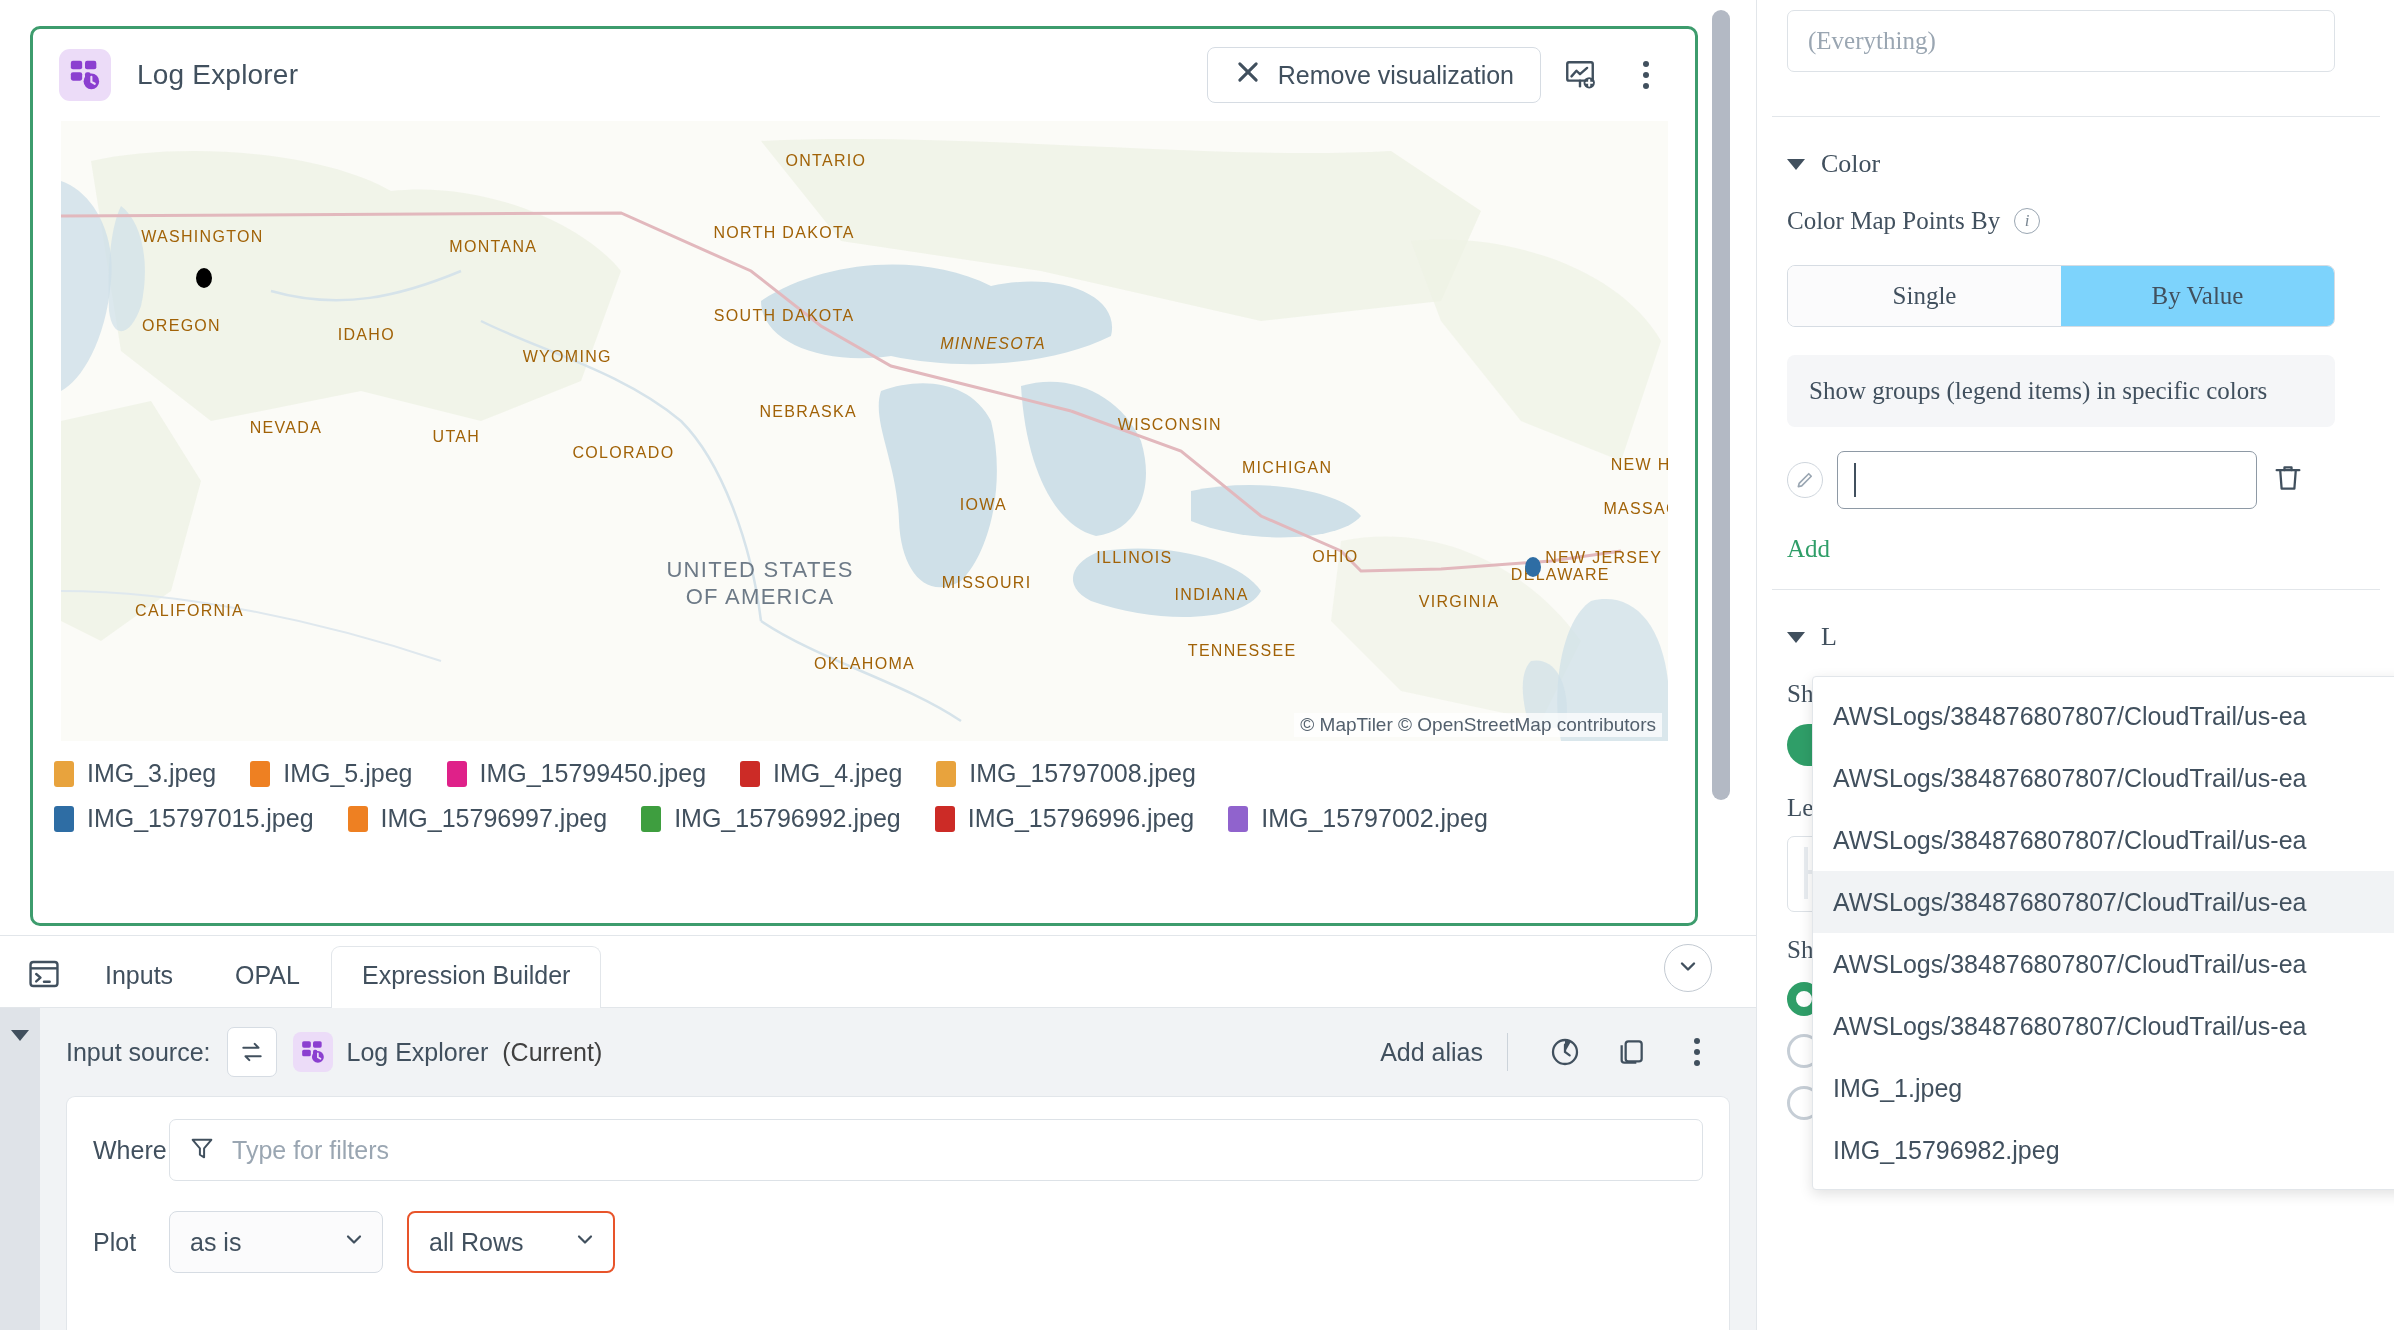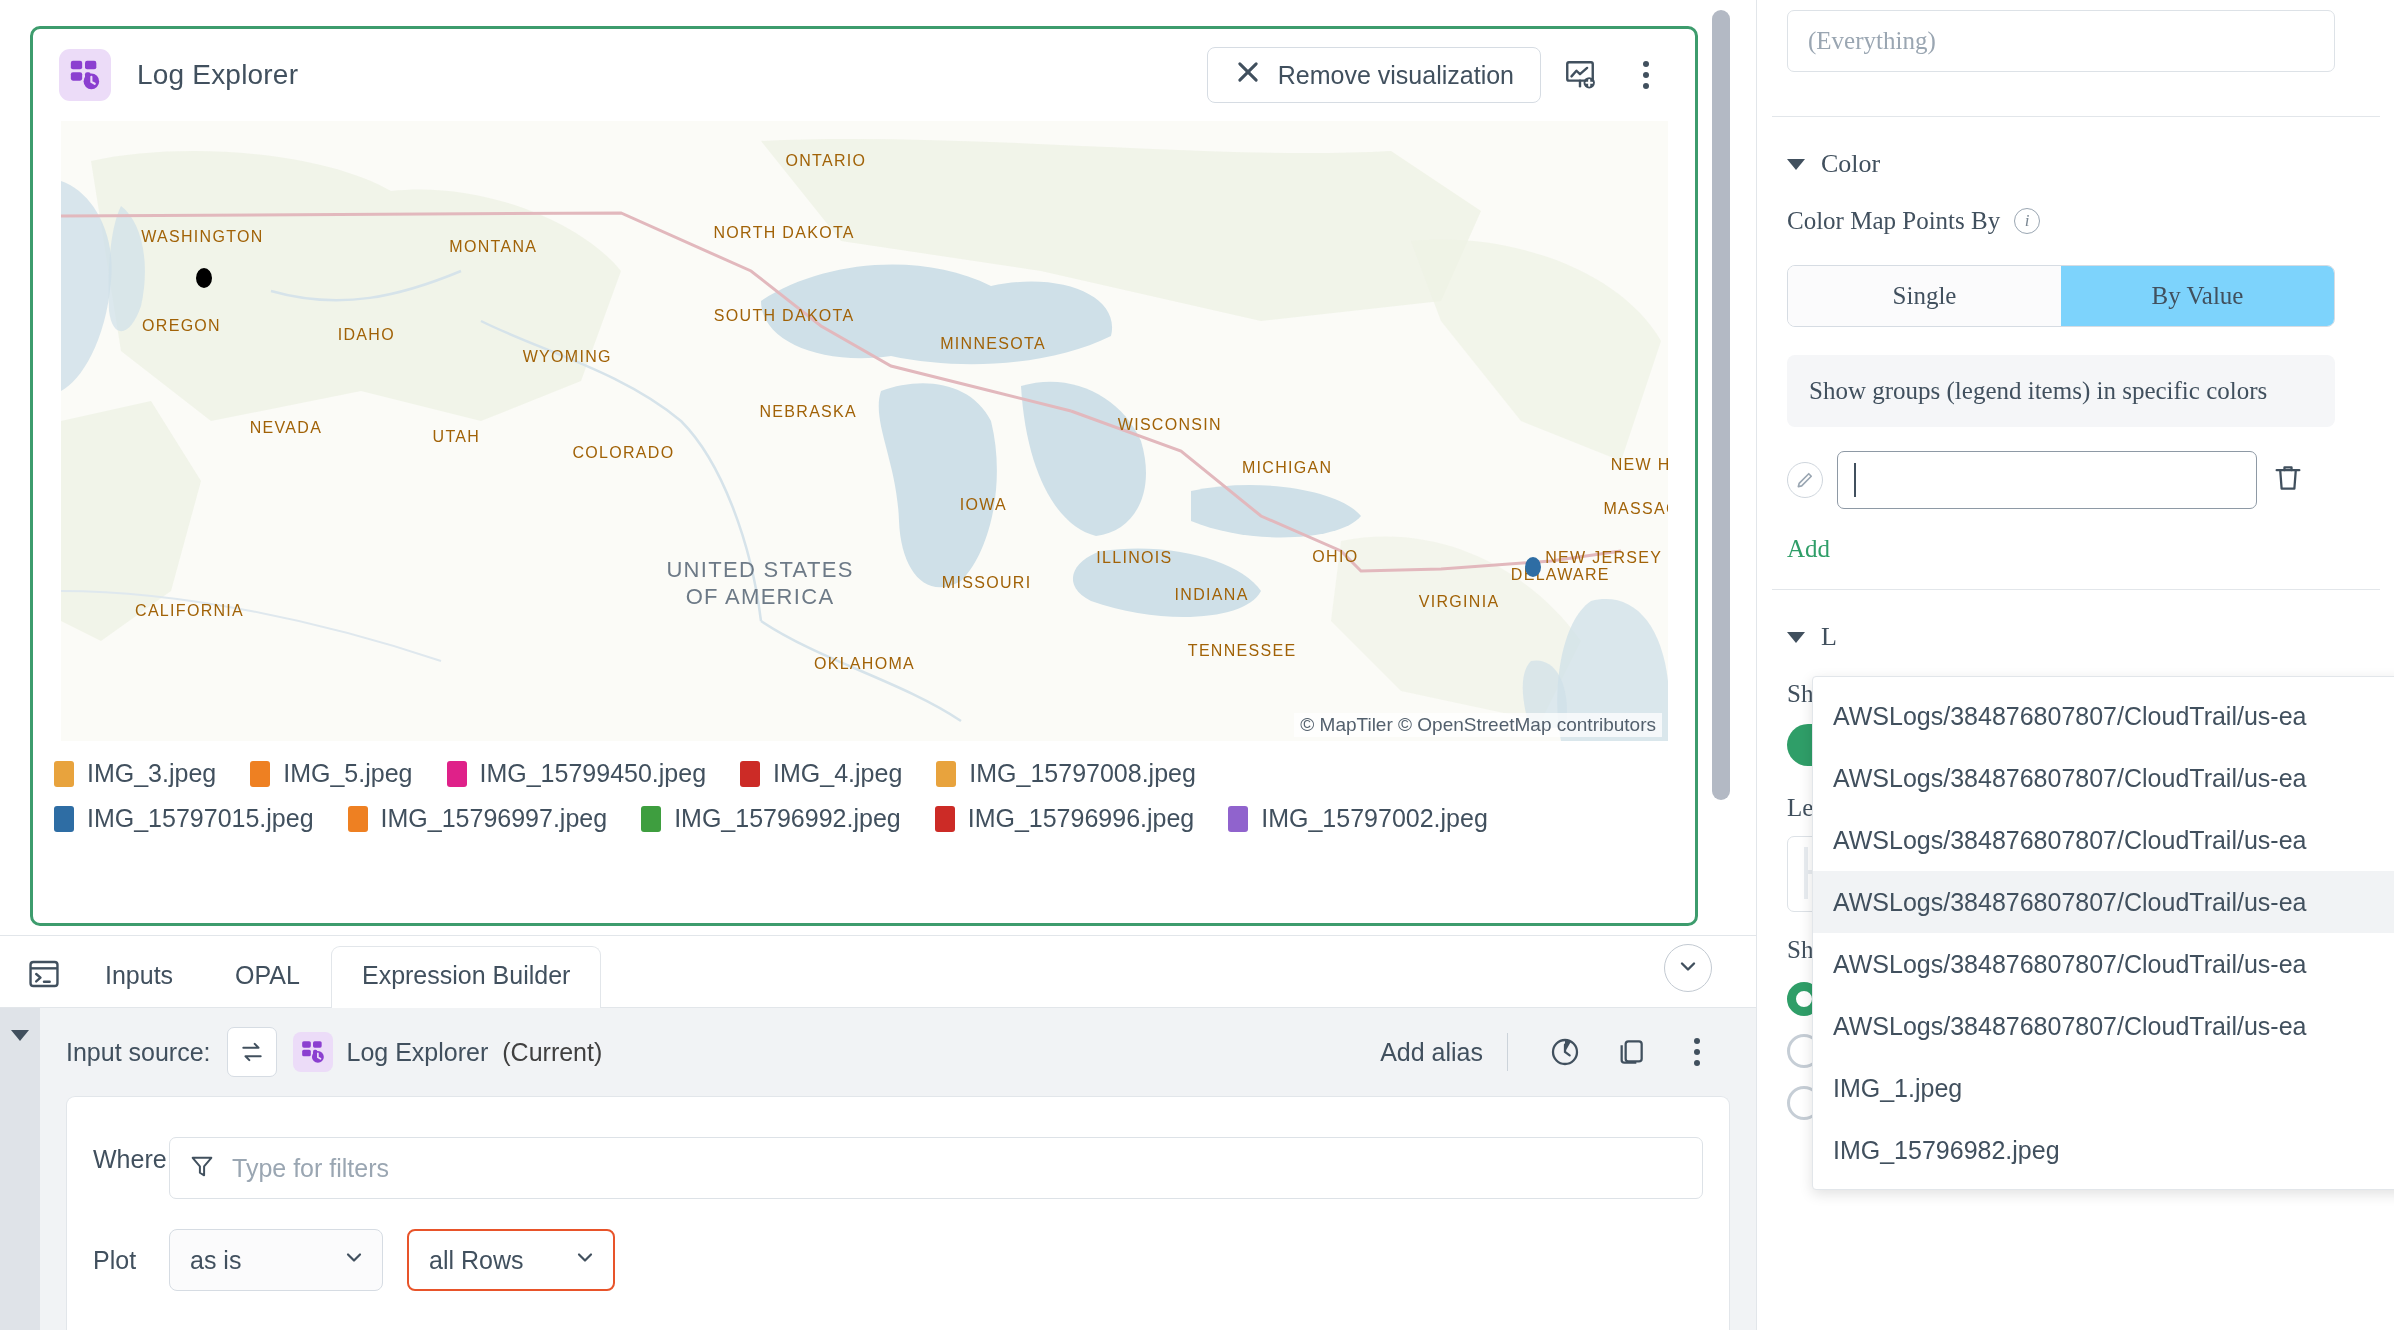--- a/index.html
+++ b/index.html
@@ -150,21 +150,21 @@
 
   .builder-card {
     margin: 0 26px; background: #fff; border: 1px solid #e2e6ea;
     border-radius: 9px 9px 0 0; border-bottom: none;
     height: 235px; padding: 22px 26px 0 26px;
   }
   .where-row { display: flex; align-items: center; }
   .where-label { font-size: 25px; width: 76px; flex: none; }
   .filter-input {
     flex: 1; height: 62px; border: 1px solid #dde2e7; border-radius: 7px;
-    background: #fff; display: flex; align-items: center; padding: 0 18px; gap: 16px; margin-top: 18px;
+    background: #fff; display: flex; align-items: center; padding: 0 18px; gap: 16px;
   }
   .filter-ph { font-size: 25px; color: #9aa6b2; }
   .plot-row { display: flex; align-items: center; margin-top: 30px; }
   .plot-label { font-size: 25px; width: 76px; flex: none; }
   .select {
     height: 62px; display: flex; align-items: center; justify-content: space-between;
     padding: 0 16px 0 20px; border: 1px solid #d6dce3; border-radius: 8px;
     background: #fbfbfc; font-size: 25px; color: #41505e; cursor: pointer;
     min-width: 214px; margin-right: 24px;
   }
@@ -349,21 +349,21 @@
           <path d="M700,500 C760,540 840,560 900,600" stroke="#d6e3ea" stroke-width="2.5" fill="none"></path>
           <path d="M210,170 C280,190 340,175 400,150" stroke="#d6e3ea" stroke-width="2.5" fill="none"></path>
           <path d="M0,470 C120,470 260,500 380,540" stroke="#dfe8ee" stroke-width="2" fill="none"></path>
         </svg>
 
         <div>
             <div class="map-label" style="left: 47.6%; top: 6.4%;">ONTARIO</div>
             <div class="map-label" style="left: 8.8%; top: 18.7%;">WASHINGTON</div>
             <div class="map-label" style="left: 26.9%; top: 20.3%;">MONTANA</div>
             <div class="map-label" style="left: 45%; top: 18%;">NORTH DAKOTA</div>
-            <div class="map-label" style="left: 58%; top: 36%;">MINNESOTA</div>
+            <div class="map-label" style="left: 58%; top: 36%; font-style: italic;">MINNESOTA</div>
             <div class="map-label" style="left: 7.5%; top: 33%;">OREGON</div>
             <div class="map-label" style="left: 19%; top: 34.5%;">IDAHO</div>
             <div class="map-label" style="left: 45%; top: 31.5%;">SOUTH DAKOTA</div>
             <div class="map-label" style="left: 69%; top: 49%;">WISCONSIN</div>
             <div class="map-label" style="left: 31.5%; top: 38%;">WYOMING</div>
             <div class="map-label" style="left: 76.3%; top: 56%;">MICHIGAN</div>
             <div class="map-label" style="left: 99.5%; top: 55.5%;">NEW HAMP</div>
             <div class="map-label" style="left: 46.5%; top: 47%;">NEBRASKA</div>
             <div class="map-label" style="left: 57.4%; top: 62%;">IOWA</div>
             <div class="map-label" style="left: 99.5%; top: 62.5%;">MASSACHUS</div>

